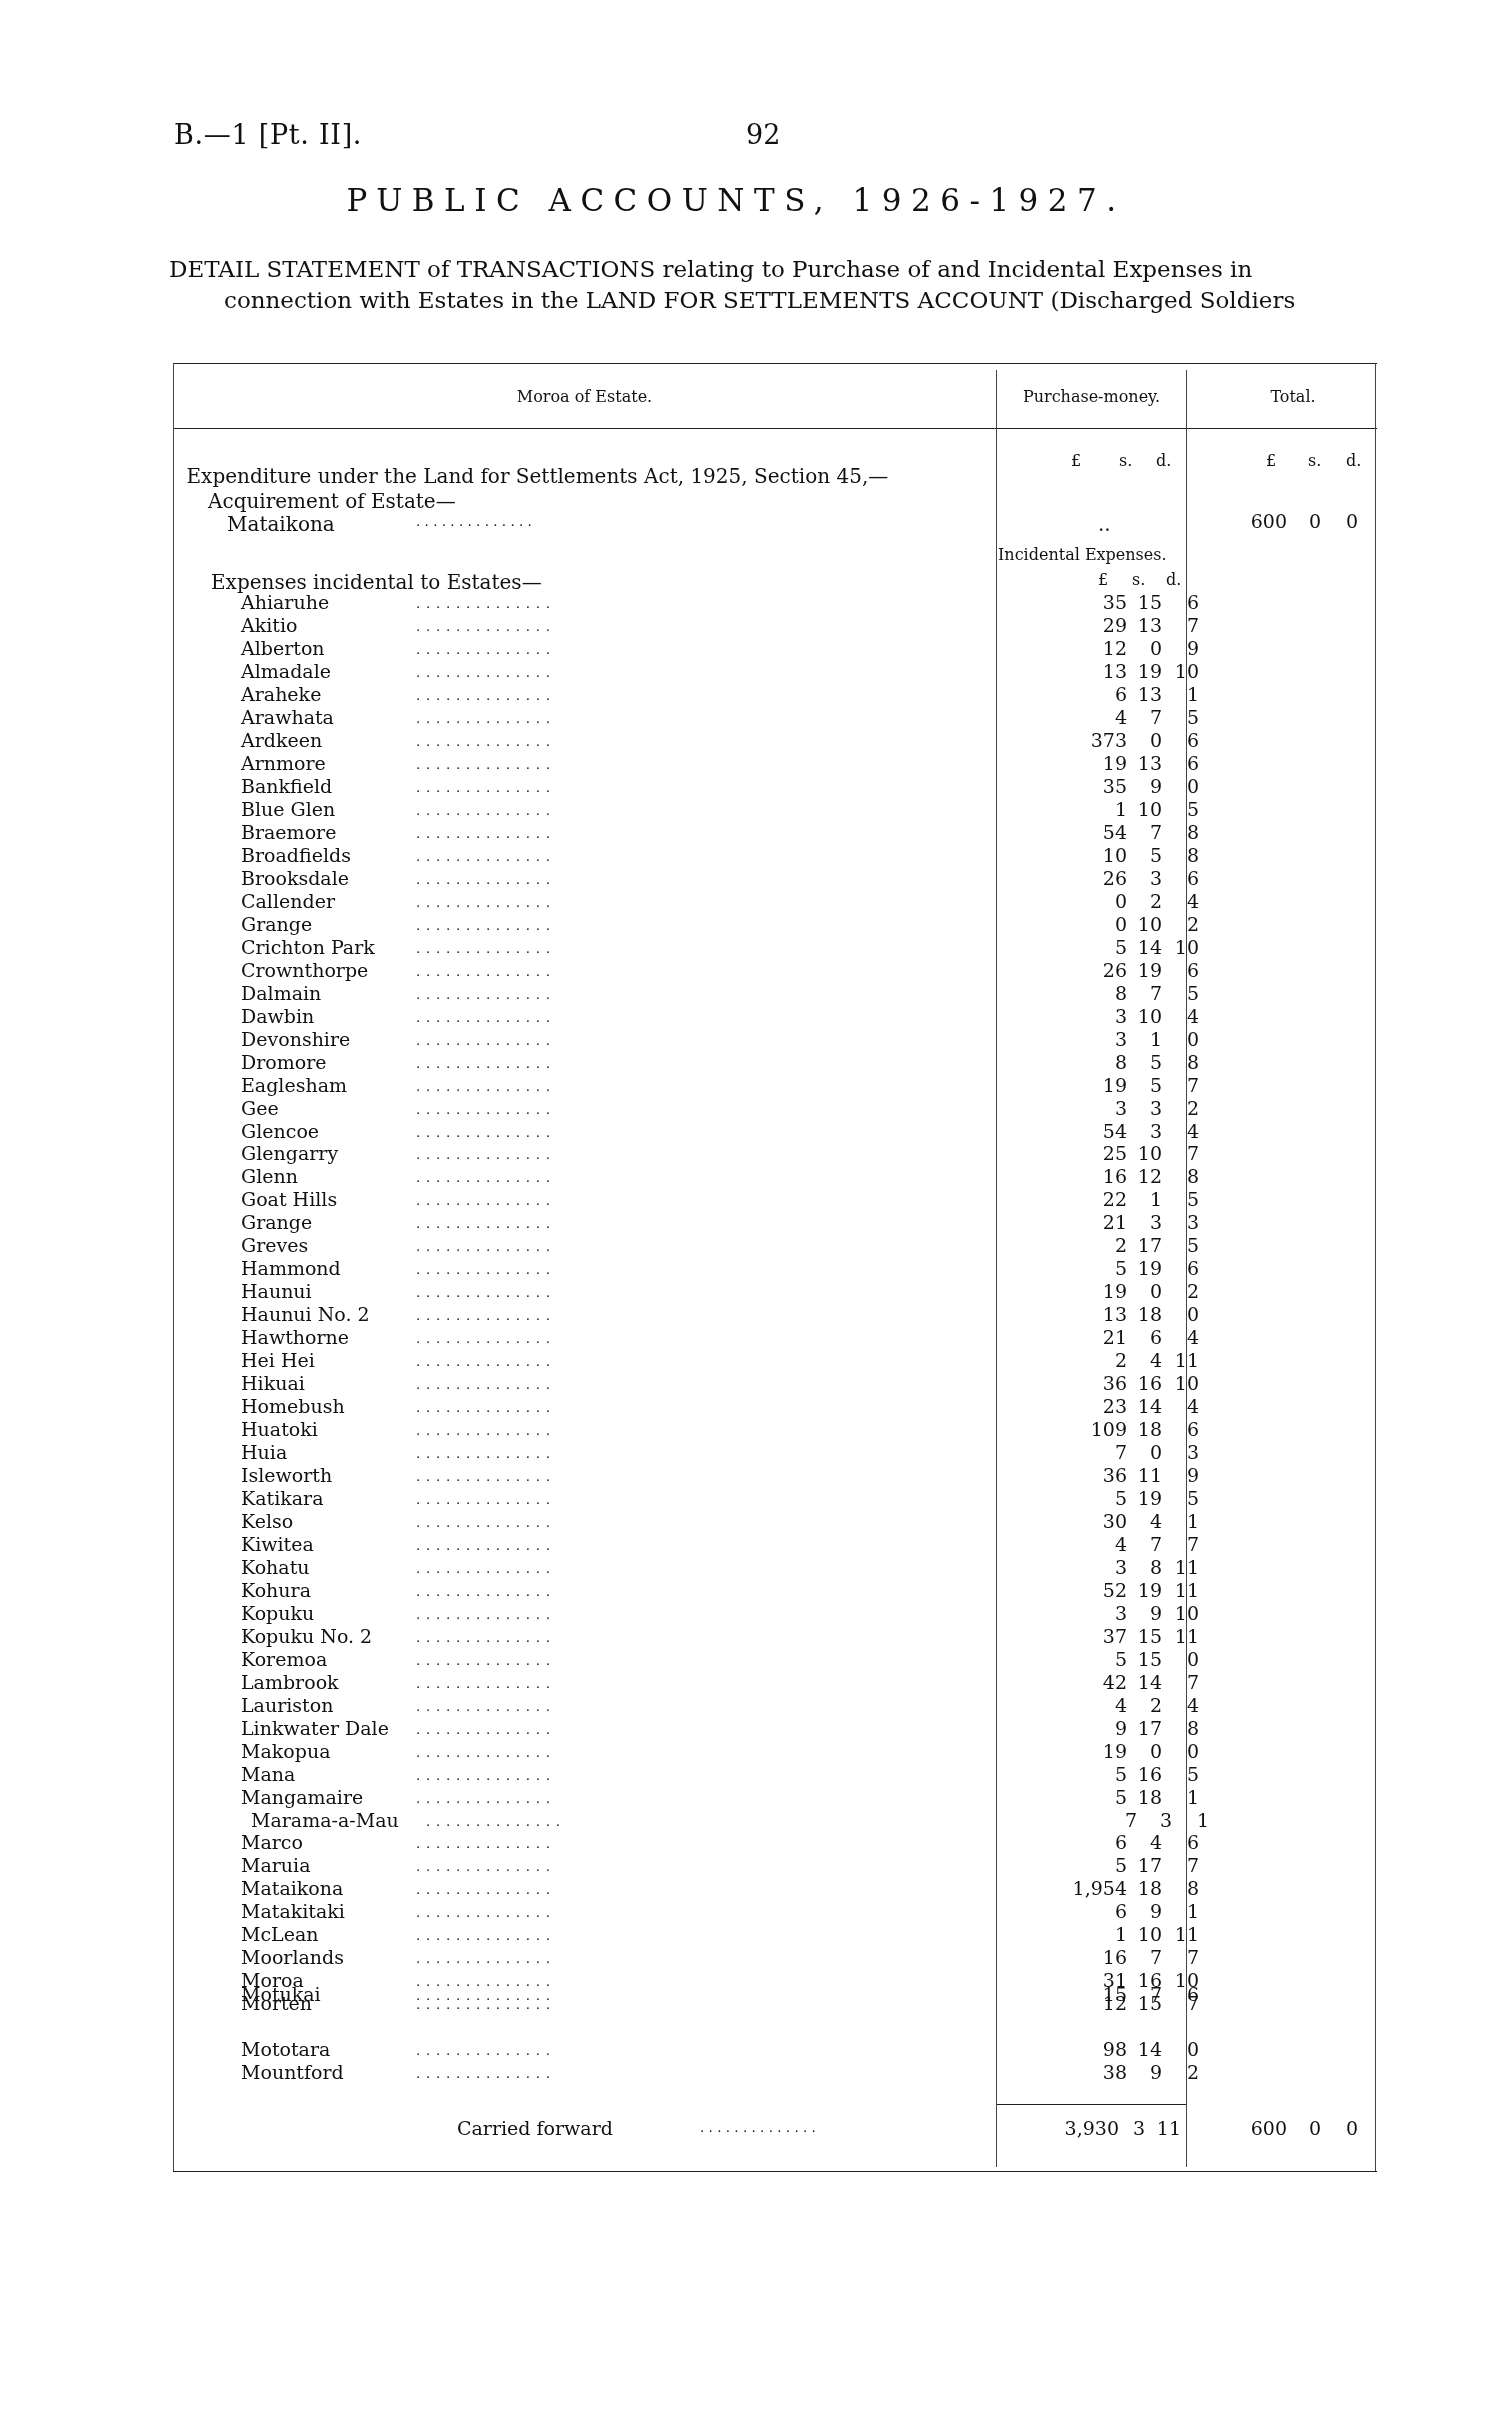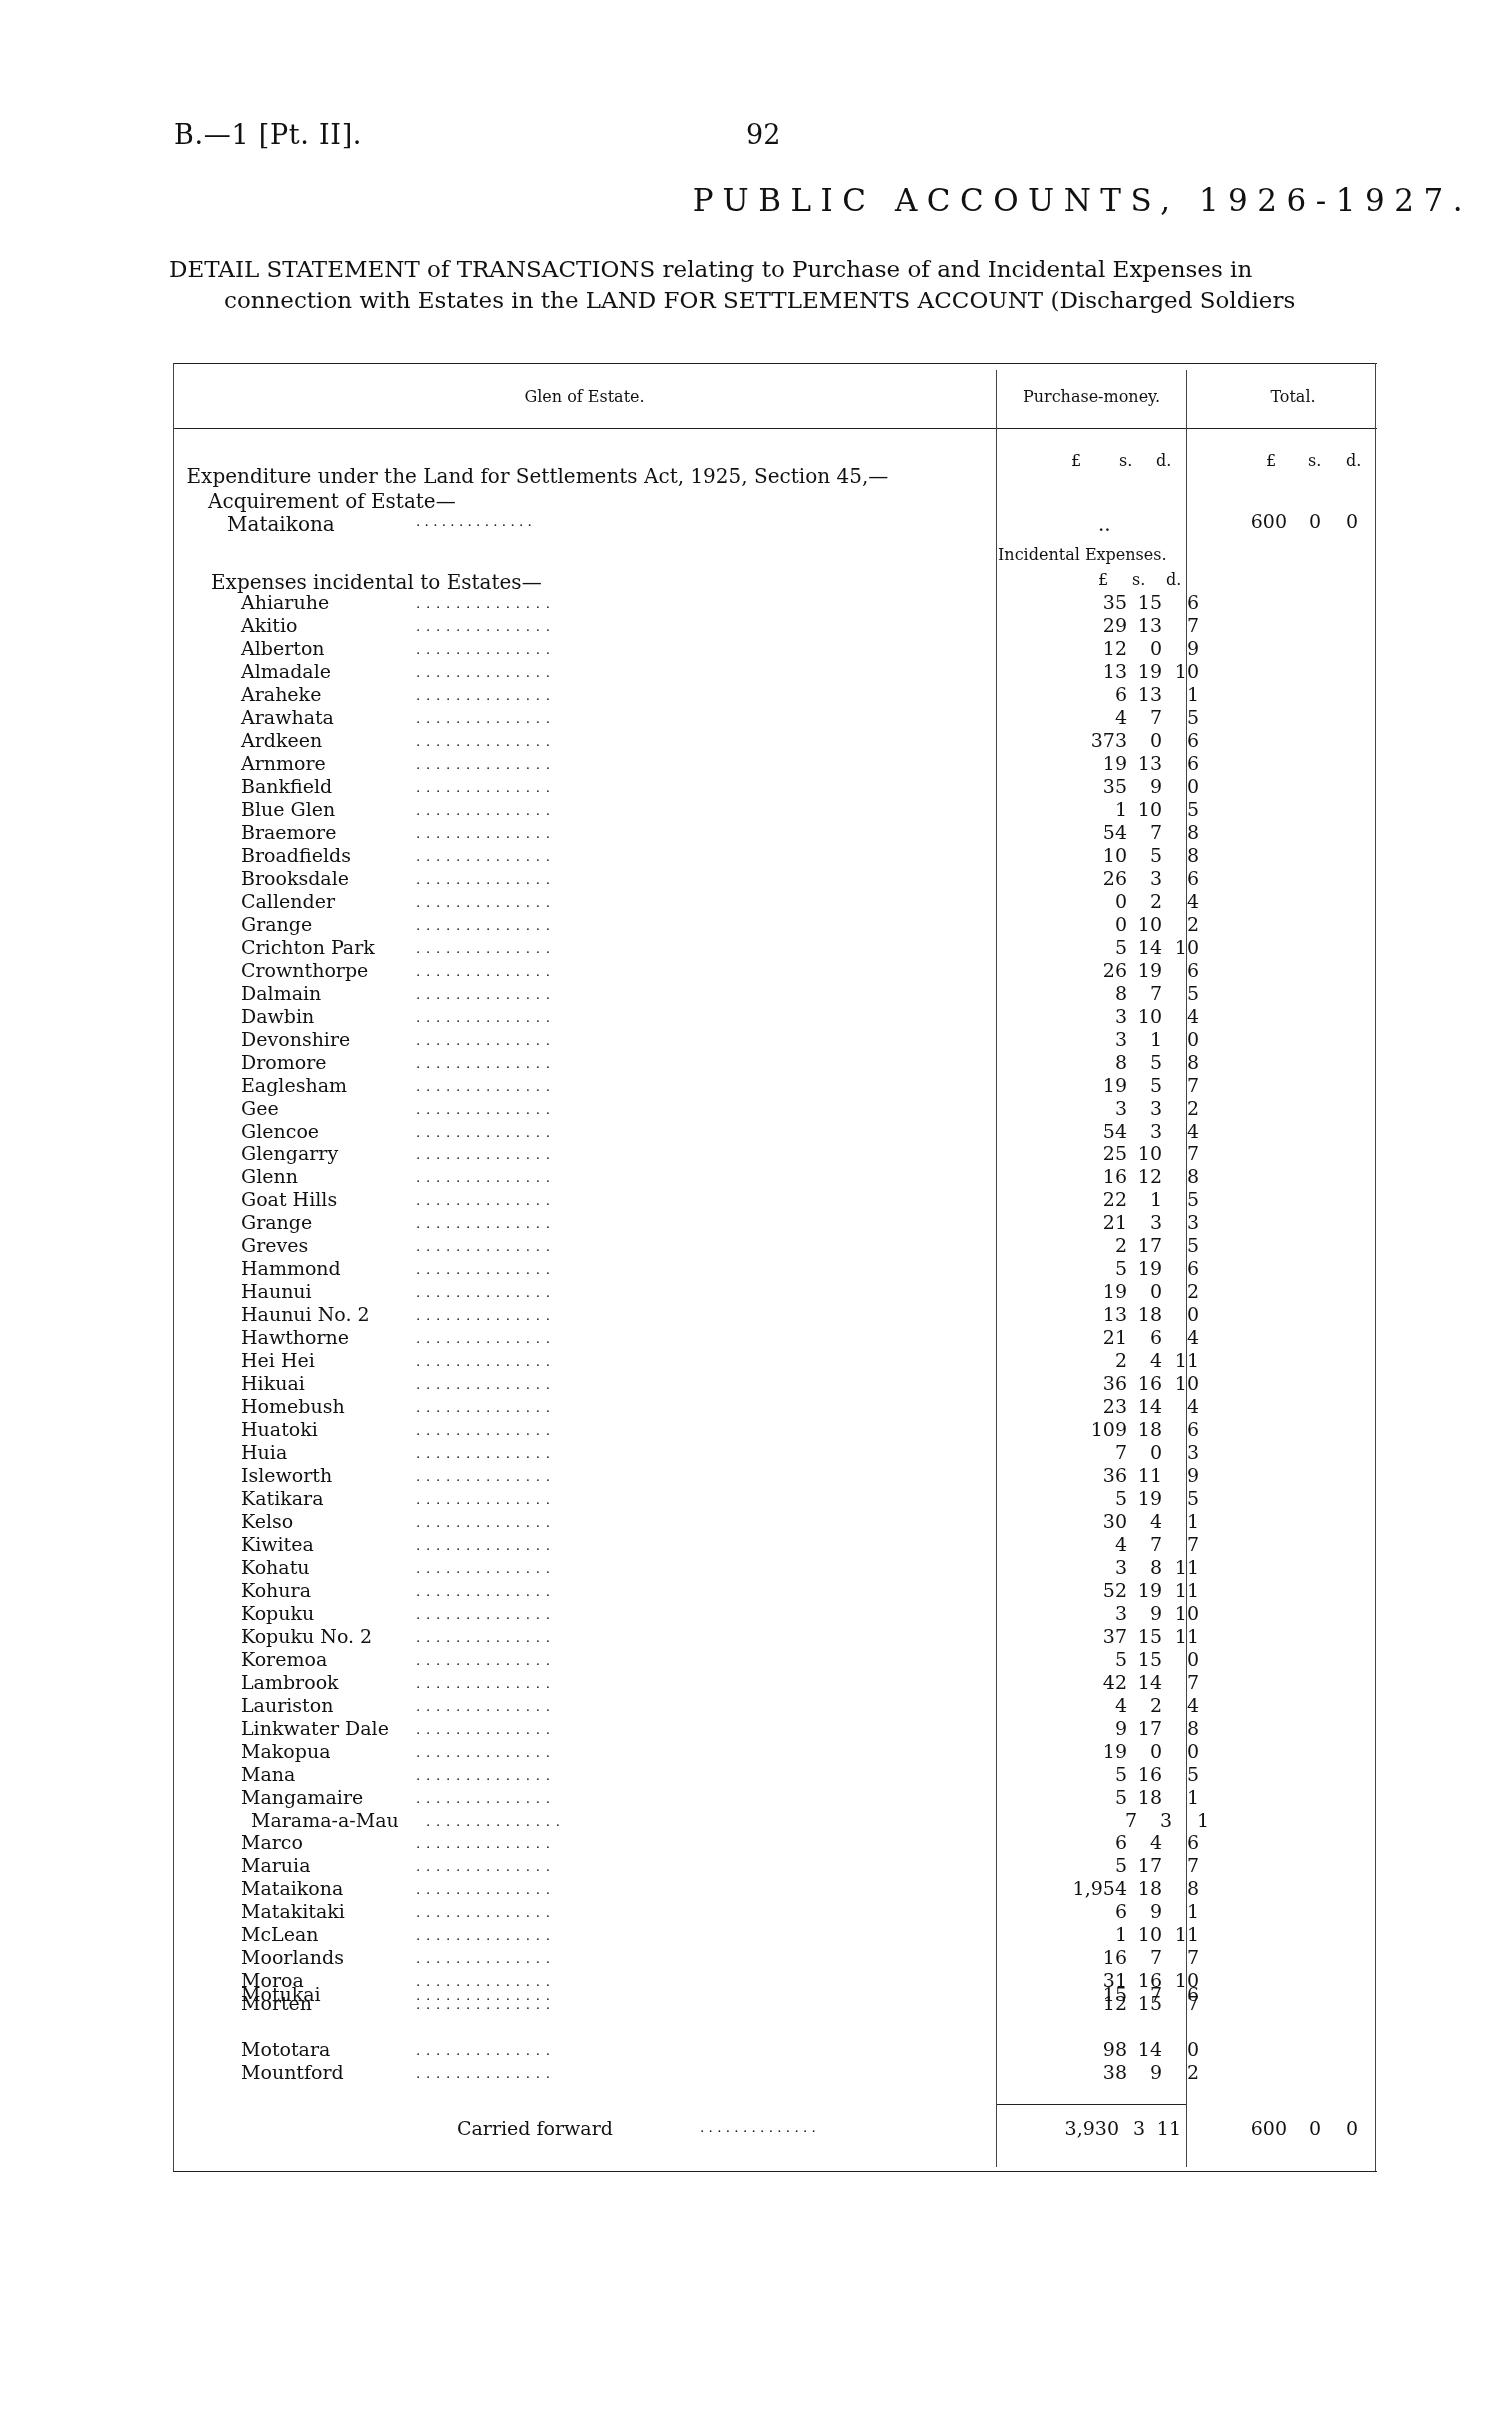--- a/index.html
+++ b/index.html
@@ -3,21 +3,21 @@
   <meta charset="utf-8">
   <style>
     html, body { margin: 0; padding: 0; background: #ffffff; }
     body {
       width: 1508px; height: 2426px; position: relative;
       font-family: "DejaVu Serif", "Liberation Serif", serif;
       color: #111;
     }
     .hdr-left { position: absolute; left: 174px; top: 119px; font-size: 27px; letter-spacing: 0.7px; }
     .hdr-page { position: absolute; left: 746px; top: 119px; font-size: 27px; }
-    .title { position: absolute; left: 0; width: 1472px; top: 182px; text-align: right; font-size: 31px; letter-spacing: 9.5px; }
+    .title { position: absolute; left: 0; width: 1472px; top: 182px; text-align: center; font-size: 31px; letter-spacing: 9.5px; }
     .subtitle { position: absolute; left: 169px; top: 254px; width: 1202px; font-size: 23px; line-height: 31px; text-indent: 0; }
     .subtitle .line2 { display:block; padding-left: 55px; }
     .subtitle .line3 { display:block; padding-left: 55px; }
     .table-wrap { position: absolute; left: 173px; top: 363px; width: 1204px; height: 1804px; }
     .rule { position: absolute; left: 0; height: 1.4px; background: #222; }
     .vline { position: absolute; width: 1.4px; background: #444; }
     .col-h { position: absolute; font-size: 16px; text-align: center; }
     .sec { position: absolute; font-size: 20px; white-space: nowrap; }
     .unit { position: absolute; font-size: 16px; }
     .row { position: absolute; left: 0; width: 1204px; height: 23px; font-size: 19px; }
@@ -43,21 +43,21 @@
 
   <div class="rule" style="top:0; width:1204px;"></div>
   <div class="rule" style="top:65px; width:1204px;"></div>
   <div class="rule" style="top:1808px; width:1204px;"></div>
   <div class="vline" style="left:0; top:0; height:1808px;"></div>
   <div class="vline" style="left:823px; top:6.8px; height:1797px;"></div>
   <div class="vline" style="left:1013px; top:6.8px; height:1797px;"></div>
   <div class="vline" style="left:1202px; top:0; height:1808px;"></div>
   <div class="rule" style="left:824px; top:1741px; width:189px;"></div>
 
-  <div class="col-h" style="left:0; width:823px; top:24px;">Glen of Estate.</div>
+  <div class="col-h" style="left:0; width:823px; top:24px;">Moroa of Estate.</div>
   <div class="col-h" style="left:824px; width:189px; top:24px;">Purchase-money.</div>
   <div class="col-h" style="left:1015px; width:210px; top:24px;">Total.</div>
 
   <div class="unit" style="left:898px; top:88px;">£</div>
   <div class="unit" style="left:946px; top:88px;">s.</div>
   <div class="unit" style="left:983px; top:88px;">d.</div>
   <div class="unit" style="left:1093px; top:88px;">£</div>
   <div class="unit" style="left:1135px; top:88px;">s.</div>
   <div class="unit" style="left:1173px; top:88px;">d.</div>
 

